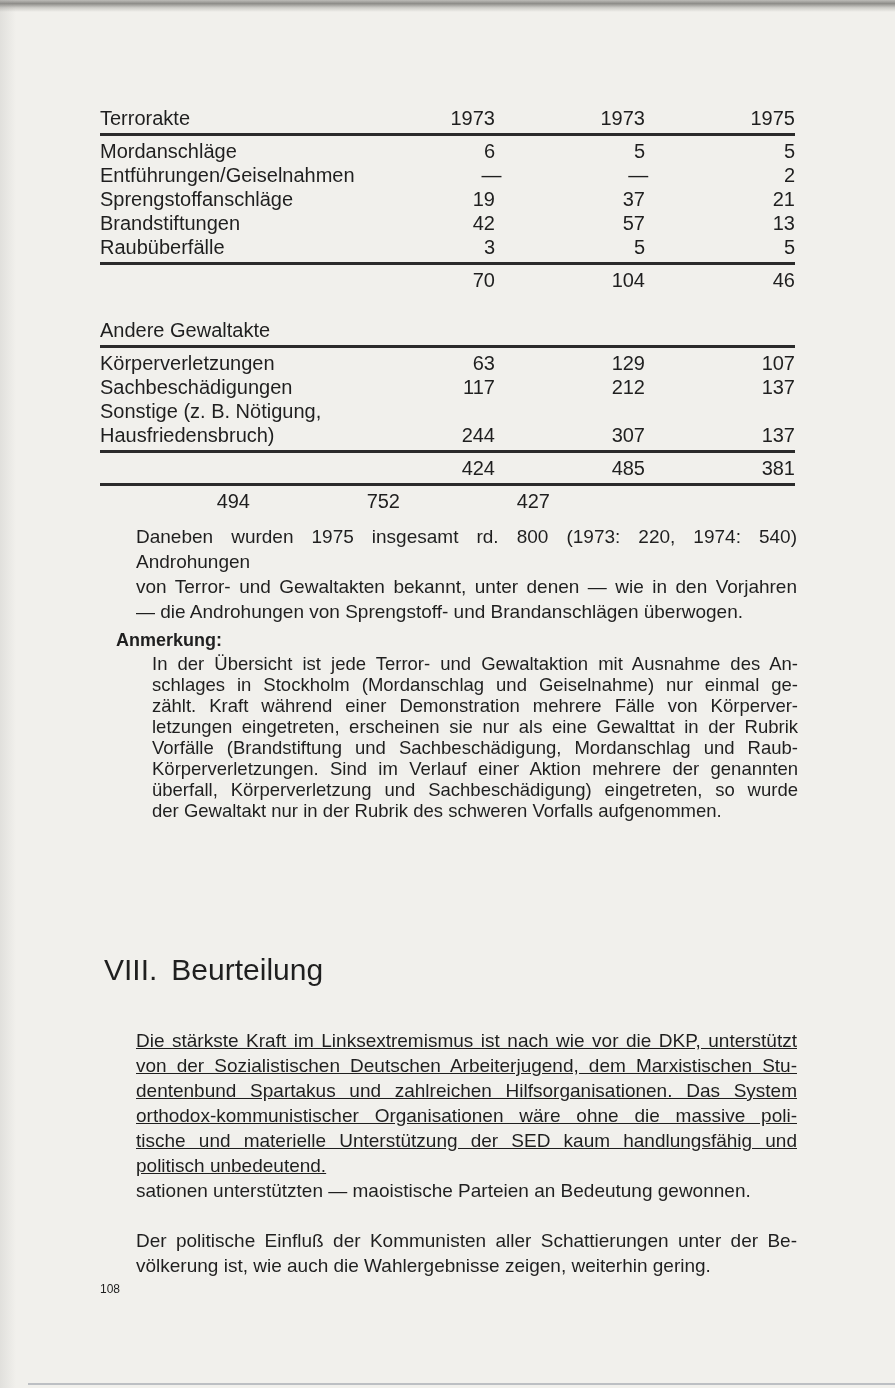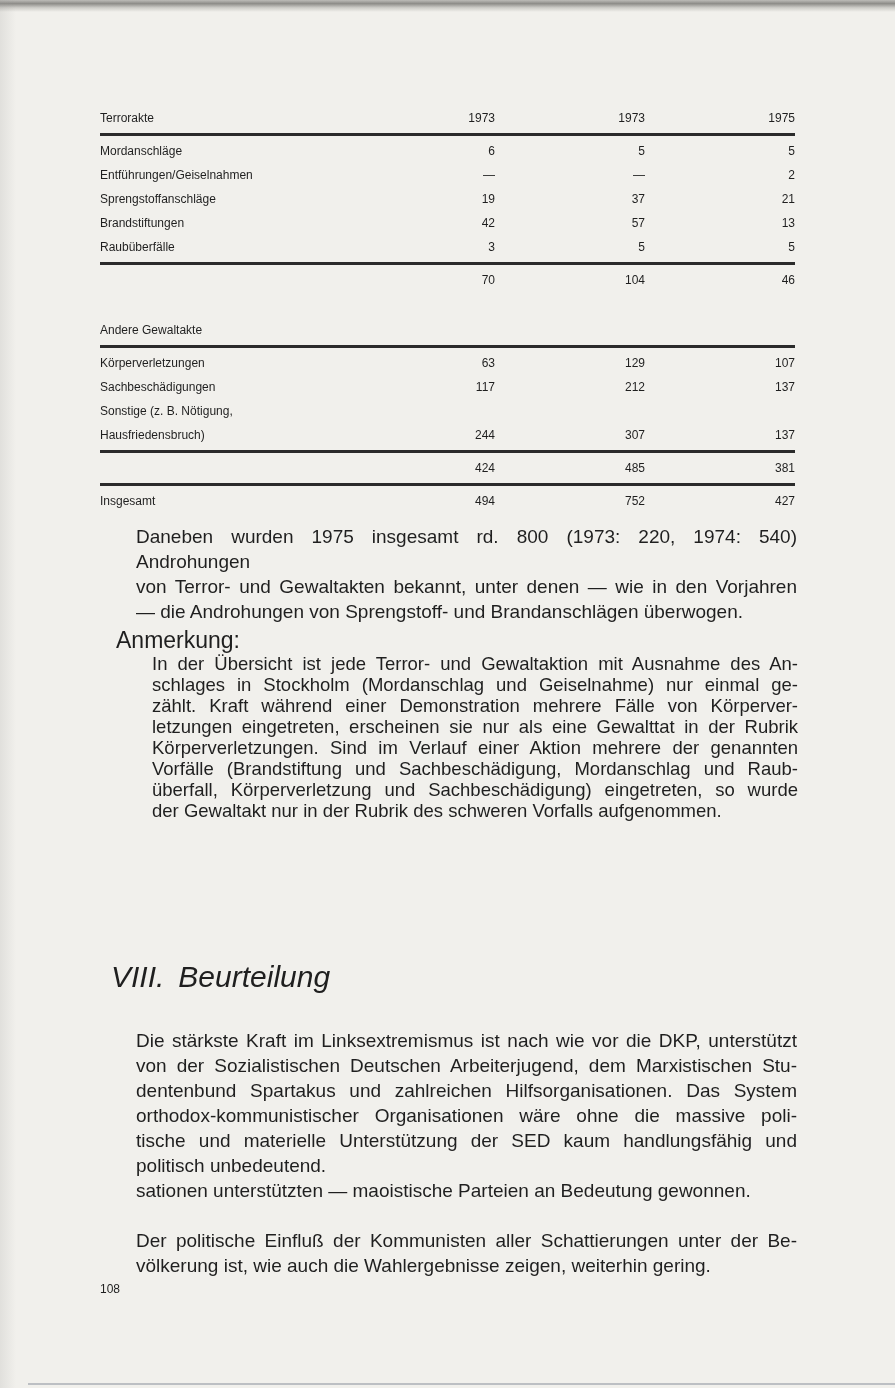--- a/index.html
+++ b/index.html
@@ -19,35 +19,35 @@
   .scan-left {
     position: absolute; top: 0; left: 0; width: 16px; height: 1388px;
     background: linear-gradient(90deg, rgba(150,150,148,0.18), rgba(150,150,148,0));
   }
   .scan-bottom {
     position: absolute; left: 28px; bottom: 3px; width: 867px; height: 2px;
     background: #b3b6bc; opacity: 0.85;
   }
 
   
-  .table-block { position: absolute; left: 100px; top: 106px; width: 695px; font-size: 12px; }
+  .table-block { position: absolute; left: 100px; top: 106px; width: 695px; font-size: 20px; }
   .trow { display: flex; line-height: 24px; }
   .tlabel { flex: 1; text-align: left; }
   .tnum { width: 150px; text-align: right; }
   .rule { border-top: 3px solid #2b2b2b; margin-top: 3px; margin-bottom: 3px; }
   .subtotal-gap { margin-bottom: 26px; }
   .section-head { line-height: 24px; margin-top: 26px; }
 
   
   .para { position: absolute; font-size: 19px; line-height: 25px; }
   .pline { text-align: justify; text-align-last: justify; hyphens: none; margin-left: 36px; }
   .pline-last { text-align-last: left; }
 
   .anmerkung { position: absolute; left: 116px; top: 627px; width: 682px; font-size: 18.5px; }
-  .anmerkung .note-title { font-weight: normal; line-height: 26px; font-size: 23px; }
+  .anmerkung .note-title { font-weight: bold; line-height: 26px; font-size: 18px; }
   .anmerkung .pline { line-height: 21px; }
 
   .heading { position: absolute; left: 100px; top: 948px; font-size: 30px; line-height: 36px; }
   .heading .numeral { margin-right: 14px; }
 
   .page-number { position: absolute; left: 100px; top: 1282px; font-size: 12px; }
 </style>
 </head>
 <body>
 
@@ -135,52 +135,51 @@
 
   <div class="trow">
     <span class="tlabel"></span>
     <span class="tnum">424</span>
     <span class="tnum">485</span>
     <span class="tnum">381</span>
   </div>
   <div class="rule"></div>
 
   <div class="trow">
-    <span class="tlabel">Insgesamt</span>
     <span class="tnum">494</span>
     <span class="tnum">752</span>
     <span class="tnum">427</span>
   </div>
 </section>
 
 <div class="para" style="left:100px; top:524px; width:697px;">
     <div class="pline">Daneben wurden 1975 insgesamt rd. 800 (1973: 220, 1974: 540) Androhungen</div>
     <div class="pline">von Terror- und Gewaltakten bekannt, unter denen — wie in den Vorjahren</div>
     <div class="pline pline-last">— die Androhungen von Sprengstoff- und Brandanschlägen überwogen.</div>
   </div>
 
 <section class="anmerkung">
   <div class="note-title">Anmerkung:</div>
   <div>
       <div class="pline">In der Übersicht ist jede Terror- und Gewaltaktion mit Ausnahme des An-</div>
       <div class="pline">schlages in Stockholm (Mordanschlag und Geiselnahme) nur einmal ge-</div>
       <div class="pline">zählt. Kraft während einer Demonstration mehrere Fälle von Körperver-</div>
       <div class="pline">letzungen eingetreten, erscheinen sie nur als eine Gewalttat in der Rubrik</div>
+      <div class="pline">Vorfälle (Brandstiftung und Sachbeschädigung, Mordanschlag und Raub-</div>
       <div class="pline">Körperverletzungen. Sind im Verlauf einer Aktion mehrere der genannten</div>
-      <div class="pline">Vorfälle (Brandstiftung und Sachbeschädigung, Mordanschlag und Raub-</div>
       <div class="pline">überfall, Körperverletzung und Sachbeschädigung) eingetreten, so wurde</div>
       <div class="pline pline-last">der Gewaltakt nur in der Rubrik des schweren Vorfalls aufgenommen.</div>
     </div>
 </section>
 
-<h1 class="heading" style="margin:11px; font-weight:400;font-style:italic;">
+<h1 class="heading" style="margin:4px; font-weight:400;">
   <span class="numeral">VIII.</span><span>Beurteilung</span>
 </h1>
 
-<div class="para" style="left:100px; top:1028px; width:697px;">
+<div class="para" style="left:100px; top:1028px; width:697px;text-decoration:underline;">
     <div class="pline">Die stärkste Kraft im Linksextremismus ist nach wie vor die DKP, unterstützt</div>
     <div class="pline">von der Sozialistischen Deutschen Arbeiterjugend, dem Marxistischen Stu-</div>
     <div class="pline">dentenbund Spartakus und zahlreichen Hilfsorganisationen. Das System</div>
     <div class="pline">orthodox-kommunistischer Organisationen wäre ohne die massive poli-</div>
     <div class="pline">tische und materielle Unterstützung der SED kaum handlungsfähig und</div>
     <div class="pline pline-last">politisch unbedeutend.</div>
   </div>
 
 <div class="para" style="left:100px; top:1178px; width:697px;">
     <div class="pline pline-last">sationen unterstützten — maoistische Parteien an Bedeutung gewonnen.</div>

